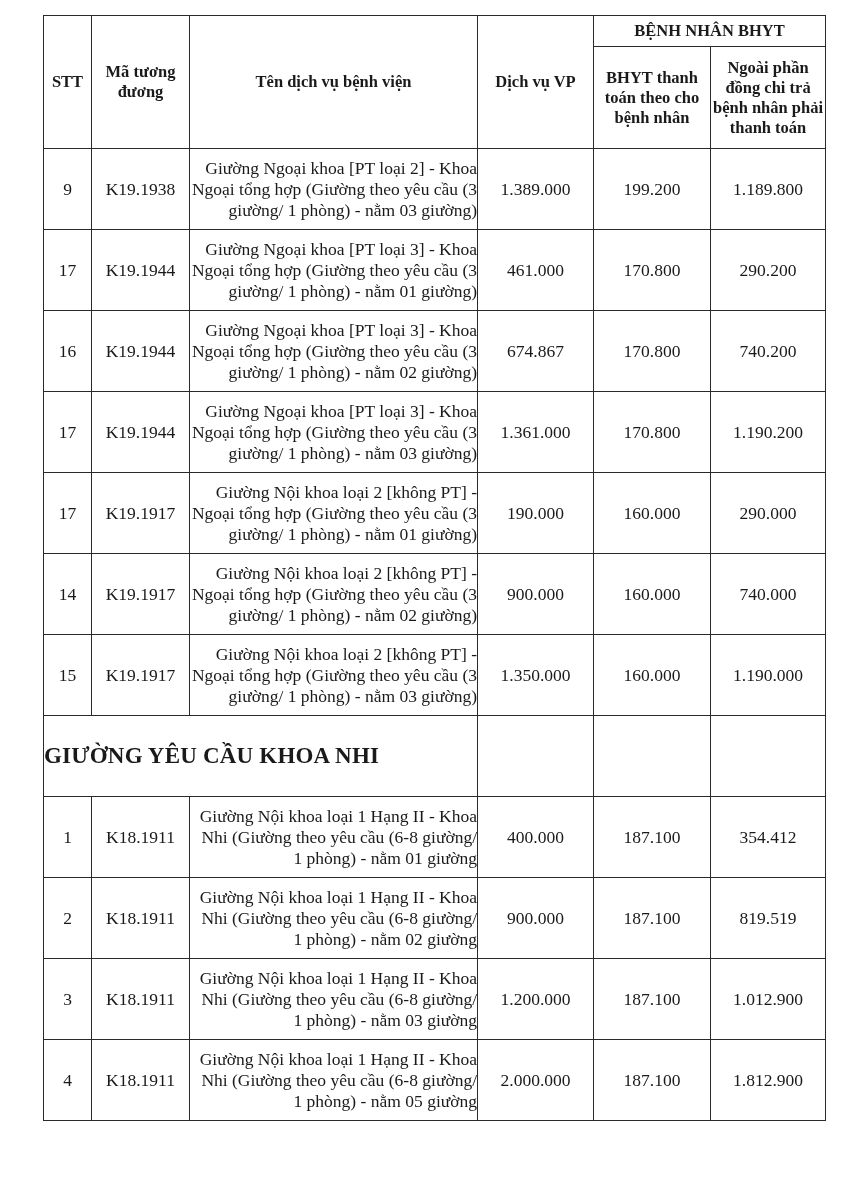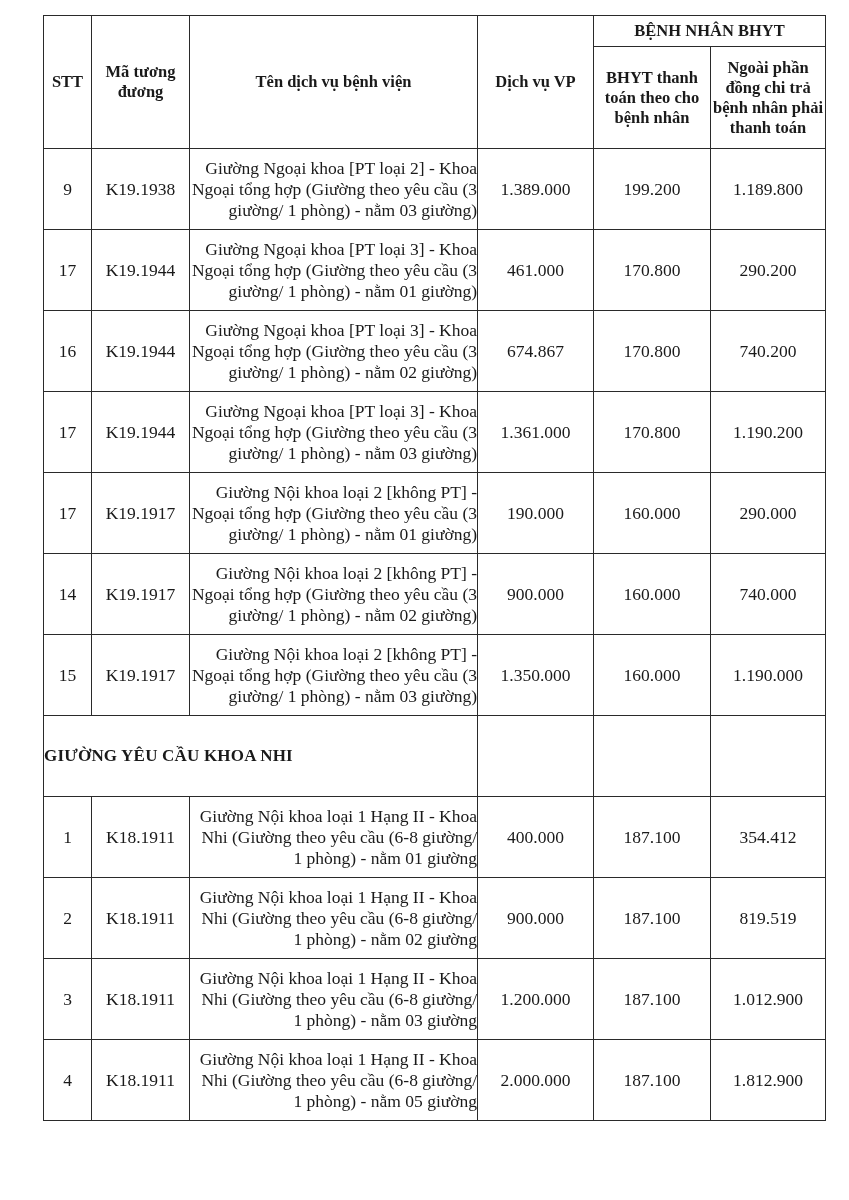--- a/index.html
+++ b/index.html
@@ -13,21 +13,21 @@
   col.c-vp { width: 116px; } col.c-bhyt { width: 117px; } col.c-out { width: 115px; }
   th { font-weight: bold; font-size: 16.5px; line-height: 20px; text-align: center; vertical-align: middle; }
   th.group { height: 30px; }
   tr.hdr2 th { height: 101px; }
   tr.body-row td { height: 80px; font-size: 17.5px; vertical-align: middle; }
   td.stt { text-align: center; }
   td.code { text-align: center; }
   td.name { font-size: 17px; line-height: 21px; padding-left: 8px; padding-right: 4px; text-align: right; }
   td.num { text-align: center; padding-right: 14px; margin-top: 12px; }
   tr.section-row td { height: 80px; vertical-align: middle; }
-  td.section-title { font-weight: bold; font-size: 17px; padding-left: 8px; letter-spacing: 0.2px; }
+  td.section-title { font-weight: bold; font-size: 23px; padding-left: 8px; letter-spacing: 0.2px; }
 </style>
 </head>
 <body>
 
 <div class="page">
 <table class="price-table">
   <colgroup>
     <col class="c-stt">
         <col class="c-code">
         <col class="c-name">

